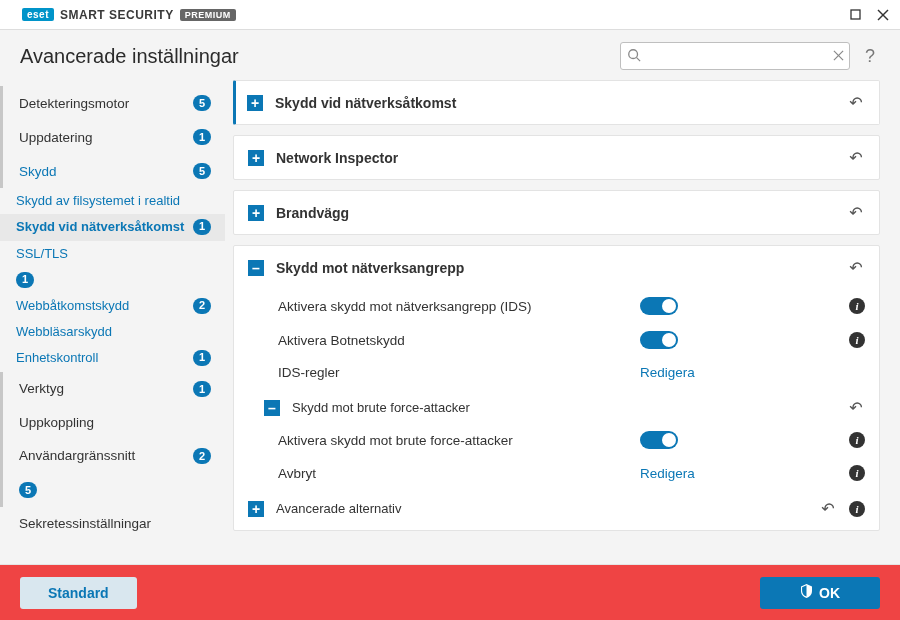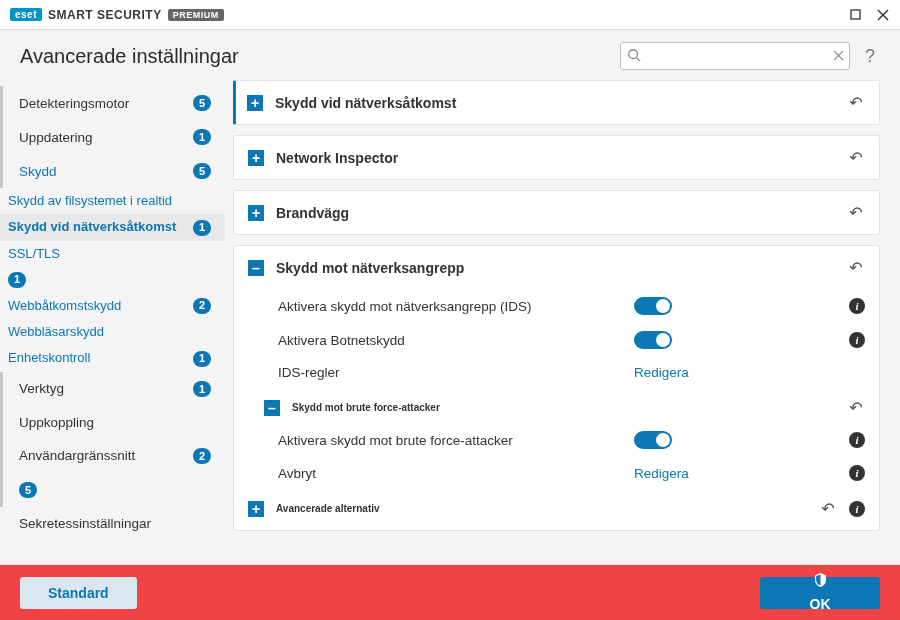--- a/index.html
+++ b/index.html
@@ -23,20 +23,21 @@
       background: #fff;
     }
     .titlebar .brand {
       display: flex;
       align-items: center;
       gap: 6px;
       font-size: 12px;
       font-weight: 600;
       letter-spacing: .5px;
       color: #3a3a3a;
+      margin-left: 12px;
     }
     .titlebar .brand .logo {
       background:#0094c9; color:#fff; font-size:10px; font-weight:bold;
       padding:1px 5px; border-radius:2px;
     }
     .titlebar .brand .tier {
       background:#666; color:#fff; font-size:9px; padding:1px 5px;
       border-radius:2px; letter-spacing:.5px;
     }
     .titlebar .winbtns { margin-left:auto; display:flex; gap:14px; }
@@ -71,22 +72,22 @@
     .nav-item {
       padding:9px 14px 9px 16px;
       border-left:3px solid transparent;
       display:flex; align-items:center; 
       cursor:pointer;
       color:#333; font-size:13.5px;
     }
     .nav-item.major { font-weight:400; }
     .nav-item.major-border { border-left:3px solid #c7c7c7; }
     .nav-sub {
-      padding:5px 14px 5px 8px;
-      display:flex; align-items:flex-end; gap:8px;
+      padding:5px 14px 5px 16px;
+      display:flex; align-items:flex-start; gap:8px;
       cursor:pointer;
       color:#0b77b5; font-size:13px;
       line-height:1.25;
     }
     .nav-sub.selected { background:#e8e8e8; font-weight:600; }
     .nav-item.skydd-group, .skydd-sublist .nav-sub { color:#0b77b5; }
     .nav-item.skydd-group { color:#0b77b5; font-weight:400; }
     .badge {
       background:#0b77b5; color:#fff; border-radius:9px;
       min-width:18px; height:16px; font-size:11px;
@@ -116,53 +117,53 @@
     .panel-header .grow { flex:1; }
     .reset-icon { color:#555; cursor:pointer; width:18px; text-align:center; font-size:16px;}
     .info-icon {
       width:16px; height:16px; border-radius:50%; background:#333; color:#fff;
       display:inline-flex; align-items:center; justify-content:center;
       font-size:11px; font-weight:bold; font-style:italic; font-family: Georgia, serif;
       cursor:pointer; flex-shrink:0;
     }
     .panel-body { padding:0 14px 6px 14px; }
     .row {
-      display:flex; align-items:center; gap:6px;
+      display:flex; align-items:center; gap:12px;
       padding:8px 0 8px 30px;
       font-size:13.5px; color:#333;
     }
     .row .label { flex: 0 0 350px; }
     .row .control-cell { flex: 0 0 120px; display:flex; align-items:center; }
     .row .grow { flex:1; }
     .subheader {
       display:flex; align-items:center; gap:12px;
       padding:10px 0 6px 0;
     }
     .subheader .exp-icon { margin-left:16px; }
-    .subheader .sub-title { font-weight:700; font-size:10px; flex:1; }
+    .subheader .sub-title { font-weight:400; font-size:13px; flex:1; }
     .toggle {
       width:38px; height:18px; border-radius:10px; background:#0b77b5;
       position:relative; cursor:pointer;
     }
     .toggle .knob {
       width:14px; height:14px; border-radius:50%; background:#fff;
       position:absolute; top:2px; right:2px;
     }
     .link-action { color:#0b77b5; cursor:pointer; }
     .footer {
       height:56px; background:#ef4444; border-top:1px solid #e4e4e4;
       display:flex; align-items:center; padding:0 20px; gap:12px;
     }
     .btn {
       height:32px; padding:0 28px; border-radius:3px; border:none;
       font-size:14px; cursor:pointer; font-weight:600;
       display:inline-flex; align-items:center; gap:6px;
     }
     .btn-default { background:#d9e7ef; color:#0b77b5; }
-    .btn-primary { background:#0b77b5; color:#fff; min-width:120px; justify-content:center;flex-direction:column;}
+    .btn-primary { background:#0b77b5; color:#fff; min-width:120px; justify-content:center;}
     .btn-secondary { background:#e4e4e4; color:#444; min-width:120px; justify-content:center;}
     .footer .spacer { flex:1; }
     .nav-item-text { flex:1; }
     .nav-sub-text { flex:1; }
   </style>
 </head>
 <body>
 
 <div class="titlebar">
   <div class="brand">

